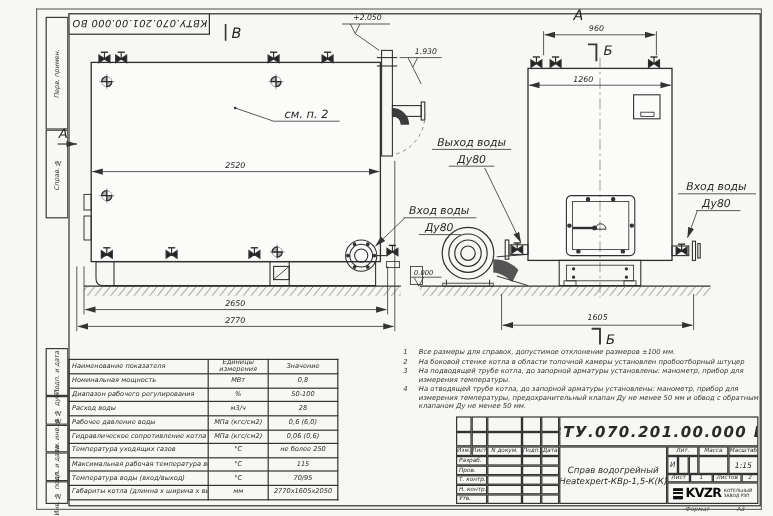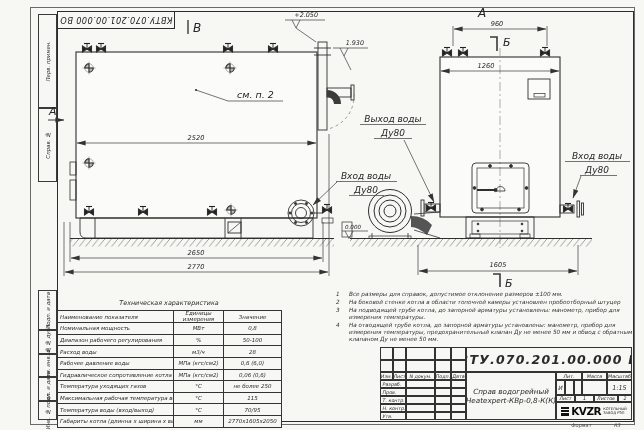--- a/index.html
+++ b/index.html
@@ -309,21 +309,20 @@
         <span class="n">3</span>
         <span class="t">На подводящей трубе котла, до запорной арматуры установлены: манометр, прибор для измерения температуры.</span>
       </div>
     <div class="note">
         <span class="n">4</span>
         <span class="t">На отводящей трубе котла, до запорной арматуры установлены: манометр, прибор для измерения температуры, предохранительный клапан Ду не менее 50 мм и обвод с обратным клапаном Ду не менее 50 мм.</span>
       </div>
   </div>
 
   <div class="tech">
-    <div class="tech-title">Техническая характеристика</div>
     <table class="tt">
       <colgroup>
           <col style="width:116px">
           <col style="width:50px">
           <col style="width:58px">
         </colgroup>
       <tbody>
           <tr>
         <td>Наименование показателя</td>
         <td class="c" style="white-space:normal;line-height:5.6px;">Единицы измерения</td>
@@ -415,21 +414,21 @@
     <div class="cell" style="left:71px;top:57px;width:15px;height:8px;"></div>
     <div class="cell l" style="left:0;top:65px;width:26px;height:8px;">Утв.</div>
     <div class="cell" style="left:26px;top:65px;width:29px;height:8px;"></div>
     <div class="cell" style="left:55px;top:65px;width:16px;height:8px;"></div>
     <div class="cell" style="left:71px;top:65px;width:15px;height:8px;"></div>
 
     <div class="cell docnum" style="left:86px;top:0;width:166px;height:25px;">КВТУ.070.201.00.000  ВО</div>
 
     <div class="cell pname" style="left:86px;top:25px;width:90px;height:48px;">
       <span>Справ водогрейный</span>
-      <span>Heatexpert-КВр-0,8-К(К)</span>
+      <span>Heatexpert-КВр-1,5-К(К)</span>
     </div>
 
     <div class="cell" style="left:176px;top:25px;width:26px;height:8px;">Лит.</div>
     <div class="cell" style="left:202px;top:25px;width:25px;height:8px;">Масса</div>
     <div class="cell" style="left:227px;top:25px;width:25px;height:8px;">Масштаб</div>
     <div class="cell" style="left:176px;top:33px;width:9px;height:15px;font-size:6px;">И</div>
     <div class="cell" style="left:185px;top:33px;width:9px;height:15px;"></div>
     <div class="cell" style="left:194px;top:33px;width:8px;height:15px;"></div>
     <div class="cell" style="left:202px;top:33px;width:25px;height:15px;"></div>
     <div class="cell" style="left:227px;top:33px;width:25px;height:15px;font-size:6.4px;">1:15</div>

